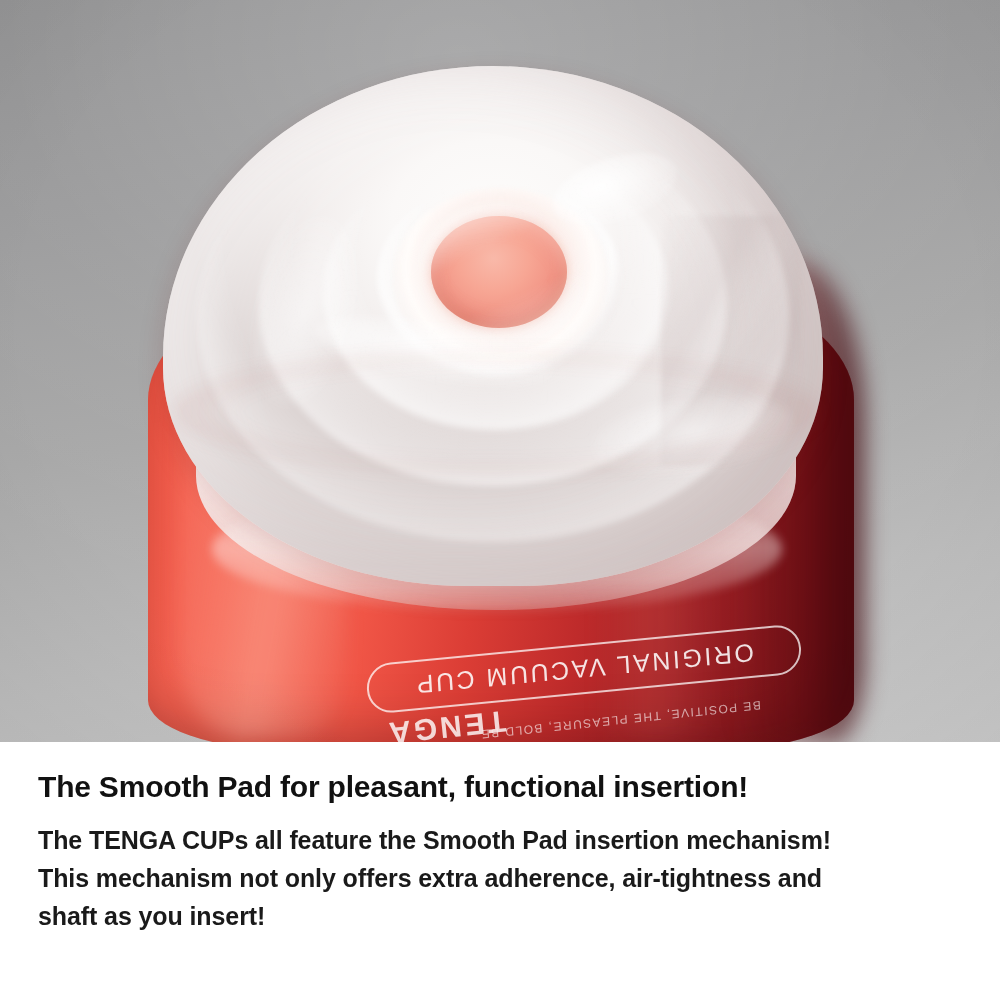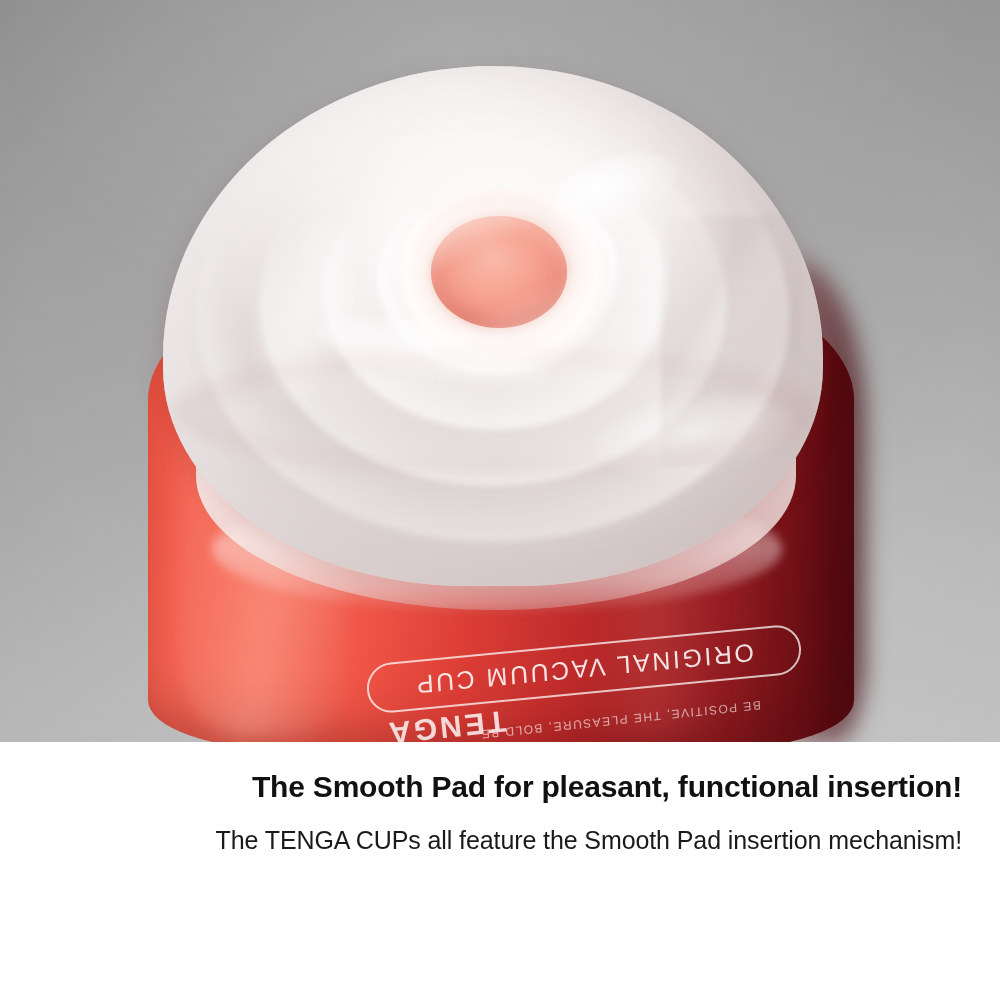--- a/index.html
+++ b/index.html
@@ -339,38 +339,37 @@
     pointer-events:none;
   }
 
   
   .copy {
     position:absolute;
     left:0; top:742px;
     width:1000px; height:258px;
     background:#ffffff;
     padding:28px 38px 0 38px;
-    text-align:right;
   }
   .copy-heading {
     color:#111111;
     font-size:30px;
     font-weight:700;
     line-height:1.16;
     letter-spacing:-0.2px;
     margin-bottom:16px;
   }
   .copy-body {
     color:#1a1a1a;
     font-size:25px;
     font-weight:400;
     line-height:38px;
     letter-spacing:-0.1px;
   }
-  .copy-body p { margin:0; }
+  .copy-body p { margin:0;font-weight:bold; }
 </style>
 </head>
 <body>
 
 <div class="page">
 
   <div class="photo">
 
     <div class="cup-body"></div>
     <div class="cup-hilite-left"></div>
@@ -404,16 +403,18 @@
     </div>
 
     <div class="rim-shadow"></div>
     <div class="photo-vignette"></div>
   </div>
 
   <div class="copy">
     <div class="copy-heading">The Smooth Pad for pleasant, functional insertion!</div>
     <div class="copy-body">
       <p>The TENGA CUPs all feature the Smooth Pad insertion mechanism!</p>
+      <p>This mechanism not only offers extra adherence, air-tightness and</p>
+      <p>shaft as you insert!</p>
     </div>
   </div>
 
 </div>
 
 </body></html>

